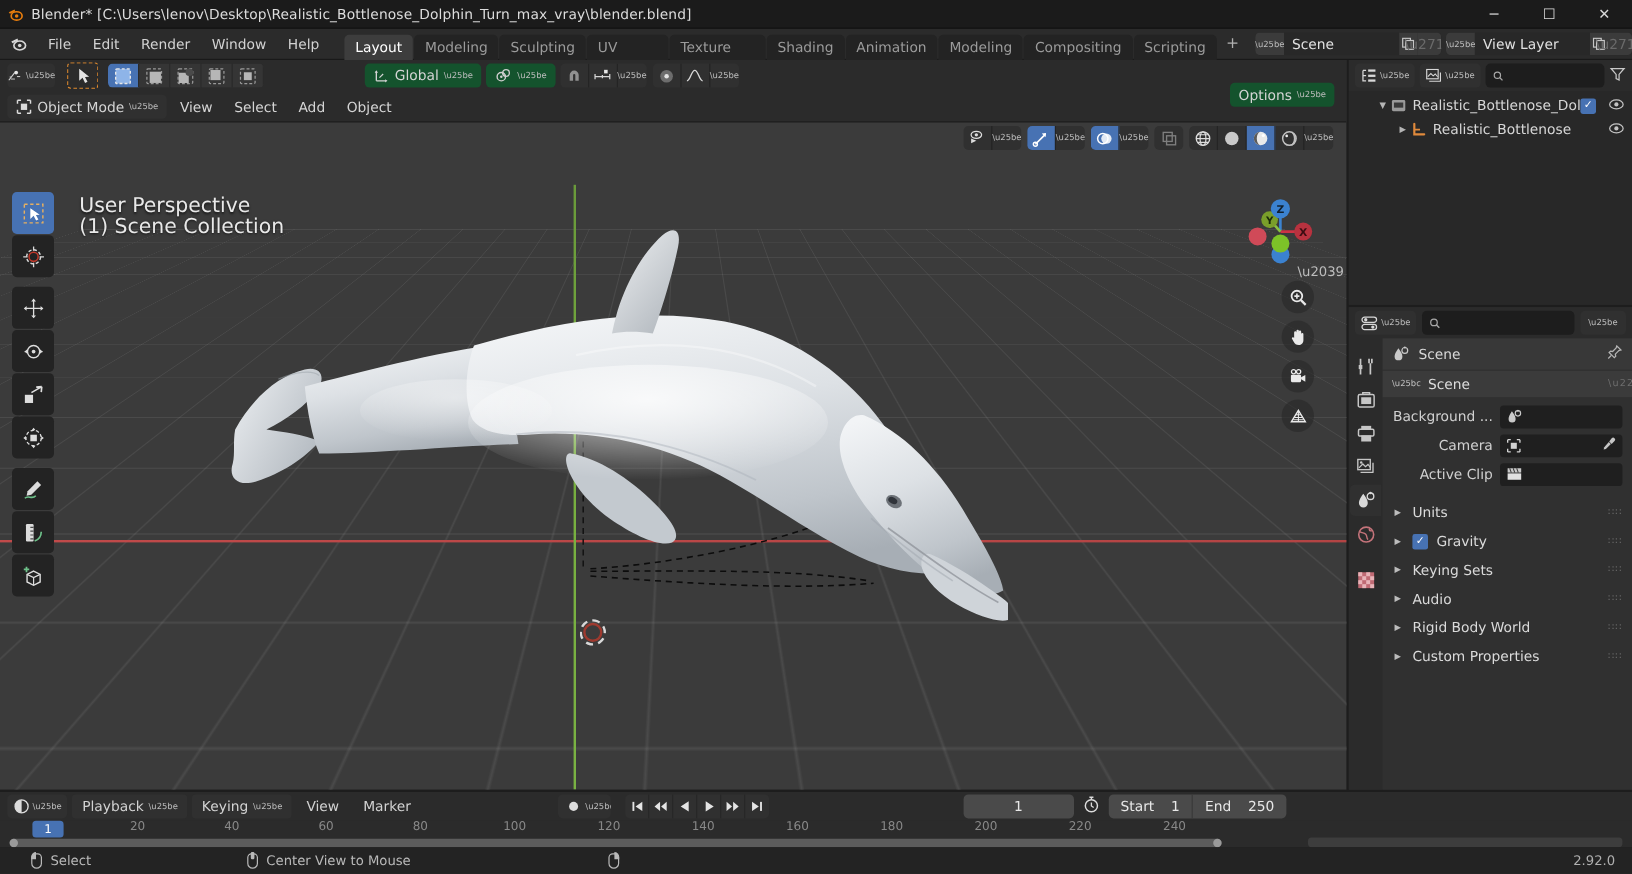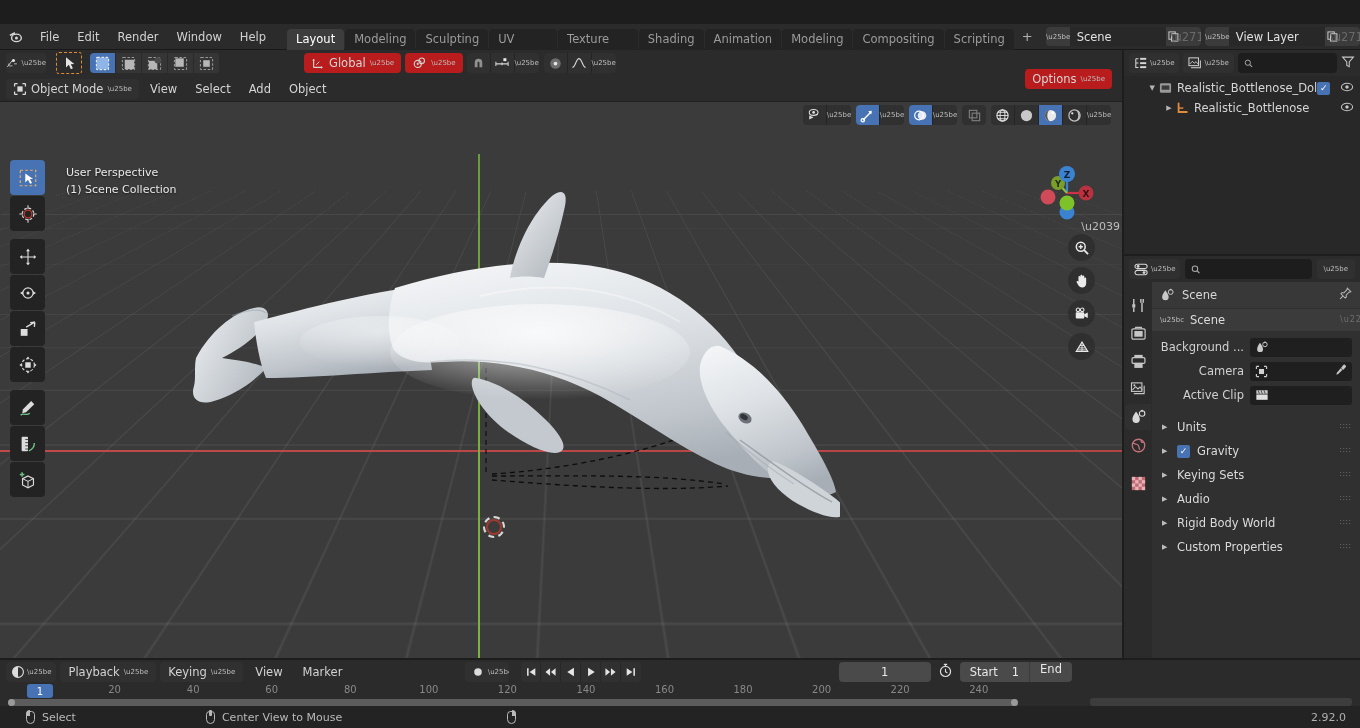--- a/index.html
+++ b/index.html
@@ -60,21 +60,21 @@
   }
   .vp-header {
     position:absolute; left:0; top:0; width:1122px; height:52px;
     background:#2b2b2b; z-index:20; border-bottom:1px solid #1f1f1f;
   }
   .vp-row { position:absolute; left:0; height:26px; width:1122px; display:flex; align-items:center; padding-left:6px; }
   .vp-row.r1 { top:0; }
   .vp-row.r2 { top:26px; }
   .hbtn {
     height:20px; display:flex; align-items:center; gap:4px;
-    background:#b91c1c; border-radius:4px; padding:0 7px; color:#d5d5d5;
+    background:#14532d; border-radius:4px; padding:0 7px; color:#d5d5d5;
     font-size:11.5px; margin-right:4px;
   }
   .hbtn.flat { background:transparent; }
   .iconbox { width:24px; height:20px; background:#303030; border-radius:4px; display:flex; align-items:center; justify-content:center; }
   .grp { display:flex; margin-right:5px; border-radius:4px; overflow:hidden; background:#303030; }
   .grp > div { width:24px; height:20px; display:flex; align-items:center; justify-content:center; border-right:1px solid #242424; }
   .grp > div:last-child { border-right:none; }
   .grp > div.on { background:#4772b3; }
   .sel-group { display:flex; border-radius:4px; overflow:hidden; margin-right:6px; }
   .sel-group > div { width:26px; height:20px; display:flex; align-items:center; justify-content:center; background:#353535; border-right:1px solid #2a2a2a;}
@@ -92,21 +92,21 @@
     background-image:
       repeating-linear-gradient(to right, rgba(255,255,255,.075) 0 1px, transparent 1px 54px),
       repeating-linear-gradient(to bottom, rgba(255,255,255,.075) 0 1px, transparent 1px 54px);
     transform: perspective(520px) rotateX(62deg) scale(1.05);
     transform-origin: 50% 42%;
   }
   .axis-x-line { position:absolute; left:0; top:348px; width:1122px; height:1.5px; background:#9a3b3b;}
   .axis-x-line.bright { background:linear-gradient(to right,#c04a4a,#b34444); }
   .axis-y-line { position:absolute; left:478px; top:52px; width:1.6px; height:504px;
      background:linear-gradient(to bottom, #6a9a3a 0%, #78b040 55%, #7ab243 100%); }
-  .vp-text { position:absolute; left:66px; top:62px; font-size:11px; color:#e9e9e9; line-height:17px; text-shadow:0 1px 2px rgba(0,0,0,.6); }
+  .vp-text { position:absolute; left:66px; top:62px; font-size:17px; color:#e9e9e9; line-height:17px; text-shadow:0 1px 2px rgba(0,0,0,.6); }
 
   .toolbar-left { position:absolute; left:10px; top:58px; width:35px; display:flex; flex-direction:column; gap:1px; z-index:10;}
   .tl-btn { width:35px; height:35px; background:#232323; border-radius:4px; display:flex; align-items:center; justify-content:center; }
   .tl-btn.on { background:#4772b3; }
   .tl-gap { height:6px; }
 
   .origin-3d { position:absolute; left:483px; top:414px; width:22px; height:22px; z-index:6; }
   .origin-3d .ring { position:absolute; inset:0; border-radius:50%; border:2px dashed #d8d8d8; }
   .origin-3d .ring2 { position:absolute; inset:3px; border-radius:50%; border:2px solid #c0392b; opacity:.75;}
 
@@ -183,20 +183,35 @@
   .mouse-ic::after { content:''; position:absolute; left:-1.2px; top:-1.2px; width:4px; height:6px; background:#b9b9b9; border-radius:4px 0 0 0;}
   .mouse-ic.right::after { left:auto; right:-1.2px; border-radius:0 4px 0 0; }
   .mouse-ic.mid::after { left:2.1px; top:-1.2px; width:3px; border-radius:1px; }
   .sb-version { margin-left:auto; margin-right:14px; font-size:11px; color:#b0b0b0; }
 </style>
 </head>
 <body>
 
 <div class="app">
 
+  <div class="titlebar">
+    <div class="tb-logo">
+      <svg width="14" height="14" viewBox="0 0 16 16">
+        <ellipse cx="9" cy="9.5" rx="5.2" ry="4" fill="none" stroke="#e87d0d" stroke-width="1.6"></ellipse>
+        <circle cx="9" cy="9.5" r="1.7" fill="#e87d0d"></circle>
+        <path d="M1.5 6 L7 3.3 L7.6 5 L2.6 7.4 Z" fill="#e87d0d"></path>
+      </svg>
+    </div>
+    <div class="tb-title">Blender* [C:\Users\lenov\Desktop\Realistic_Bottlenose_Dolphin_Turn_max_vray\blender.blend]</div>
+    <div class="tb-win">
+      <div class="tb-btn">─</div>
+      <div class="tb-btn">☐</div>
+      <div class="tb-btn close">✕</div>
+    </div>
+  </div>
 
   <div class="topbar">
     <div class="bl-logo">
       <svg width="15" height="15" viewBox="0 0 16 16">
         <ellipse cx="9" cy="9.5" rx="5.2" ry="4" fill="none" stroke="#d6d6d6" stroke-width="1.5"></ellipse>
         <circle cx="9" cy="9.5" r="1.6" fill="#d6d6d6"></circle>
         <path d="M1.5 6 L7 3.3 L7.6 5 L2.6 7.4 Z" fill="#d6d6d6"></path>
       </svg>
     </div>
     <div class="menu" id="main-menu">
@@ -987,21 +1002,21 @@
                 <circle cx="8" cy="9" r="5.4" fill="none" stroke="#dcdcdc" stroke-width="1.3"></circle>
                 <path d="M8 6.2v3l2 1.4" stroke="#dcdcdc" stroke-width="1.2" fill="none"></path>
                 <path d="M6.2 1.4h3.6M8 1.4v2" stroke="#dcdcdc" stroke-width="1.3"></path>
               </svg>
           </span>
           <div class="range-grp">
             <div class="rb">
               <span>Start</span>
               <span>1</span>
             </div>
-            <div class="rb" style="border-right:none;flex-direction:column;">
+            <div class="rb" style="border-right:none;">
               <span>End</span>
               <span>250</span>
             </div>
           </div>
         </div>
       </div>
     </div>
 
     <div class="tl-ruler" id="tl-ruler">
       <div class="playhead" style="left: 27px;">1</div>

